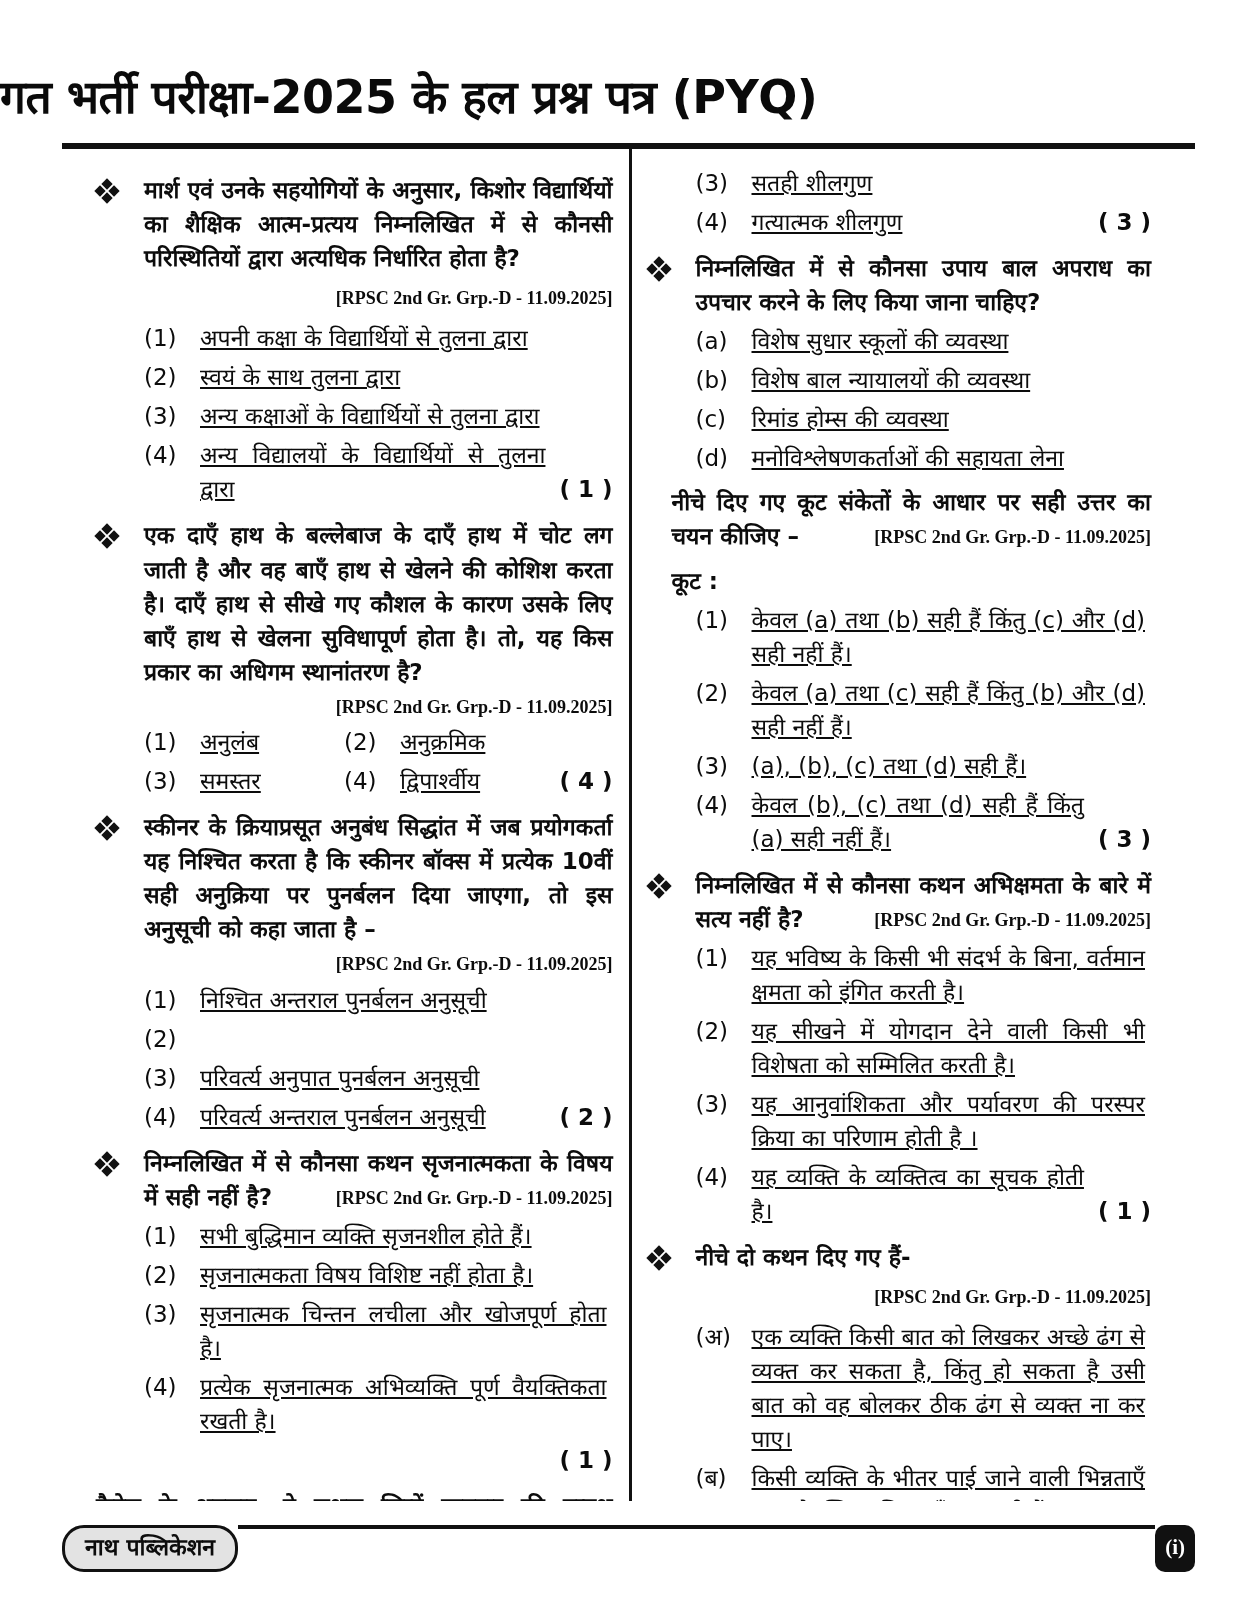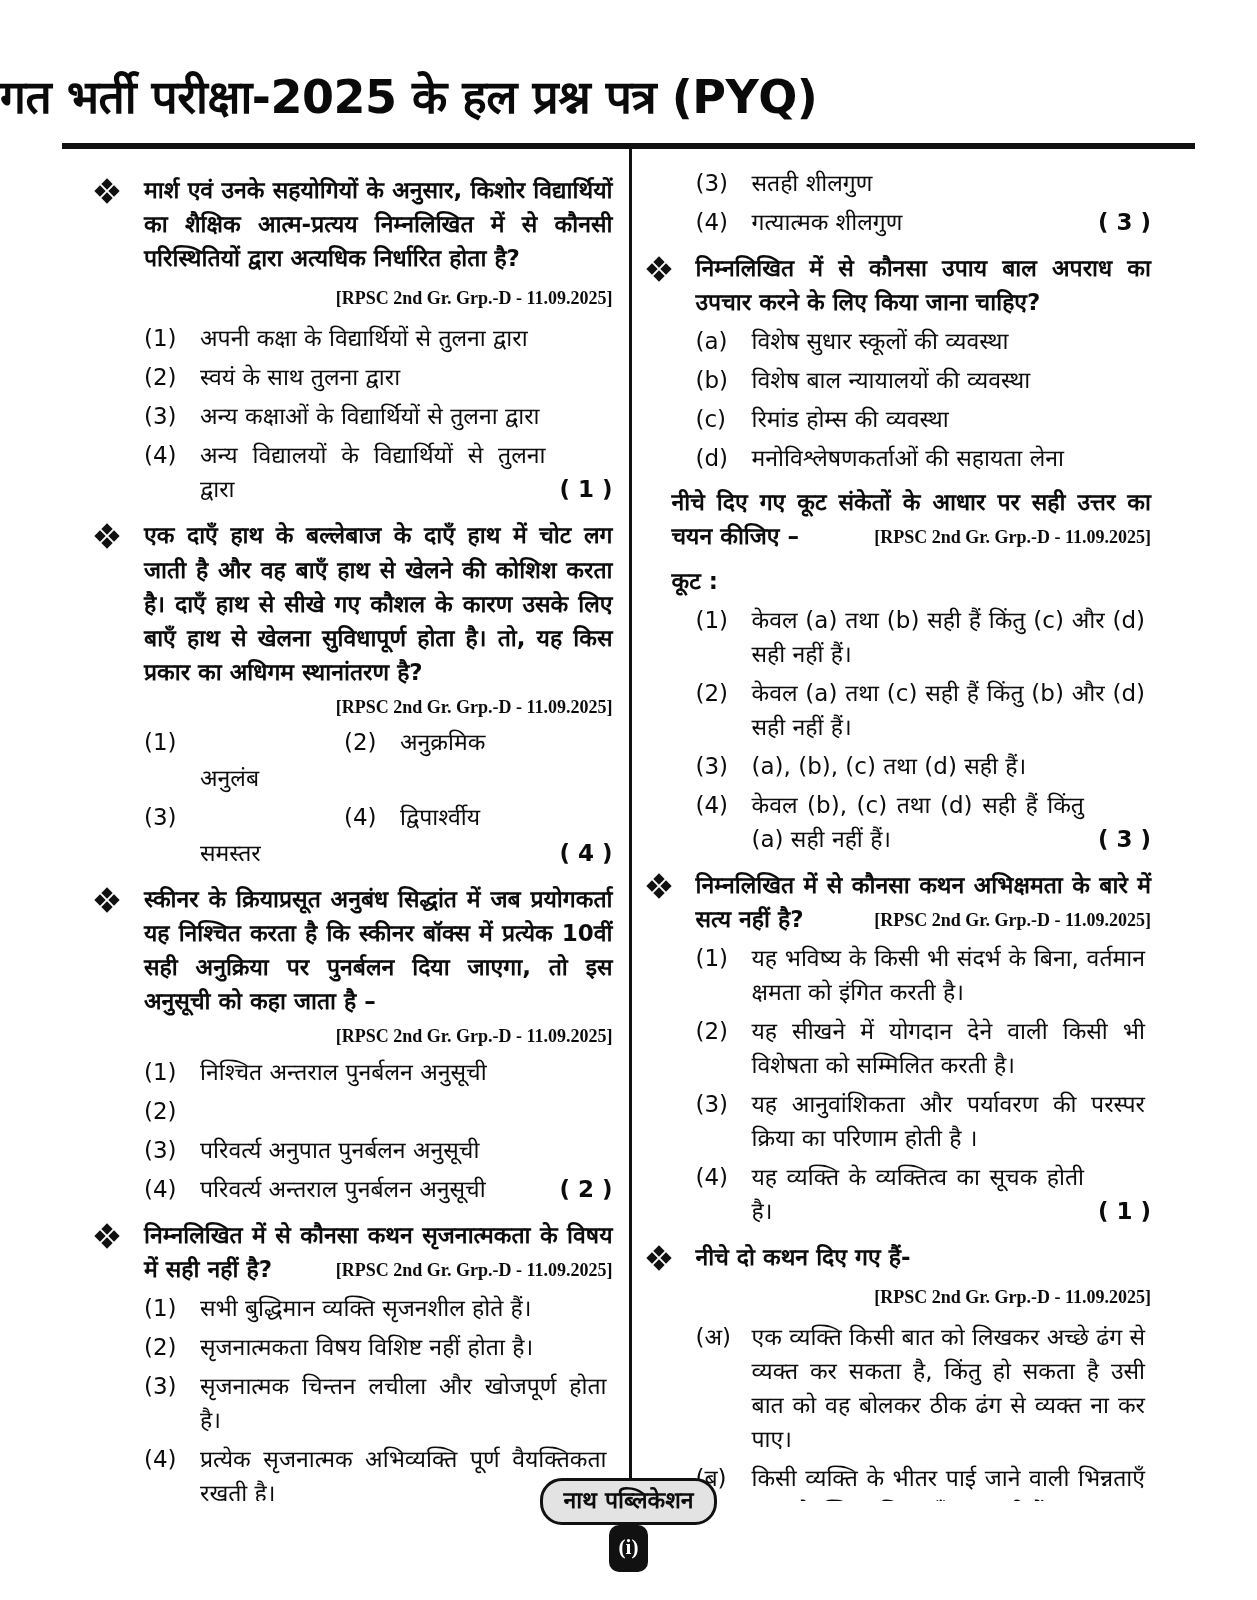--- a/index.html
+++ b/index.html
@@ -21,26 +21,26 @@
   .bullet i:nth-child(2){top:7px;left:0;}
   .bullet i:nth-child(3){top:7px;left:14px;}
   .bullet i:nth-child(4){top:14px;left:7px;}
   .q-text{flex:1;font-weight:700;text-align:justify;}
   .src-tag{font-family:"Liberation Serif",serif;font-weight:700;font-size:18px;white-space:nowrap;}
   .fr{float:right;margin-left:10px;margin-top:5px;}
   .tagline{text-align:right;margin:2px 0 8px 0;}
   .lead{font-weight:700;margin:10px 0 4px 24px;text-align:justify;}
   .opt-row,.stmt-row{display:flex;margin:5px 0 5px 48px;}
   .opt-label{flex:none;width:56px;}
-  .opt-text{flex:1;text-align:justify;padding-right:6px;}
-  .opt-text.fixed{flex:none;width:138px;margin-top:36px;}
+  .opt-text{flex:1;text-align:justify;padding-right:6px;text-decoration:underline;}
+  .opt-text.fixed{flex:none;width:138px;}
   .opt-ans{flex:none;font-weight:700;align-self:flex-end;margin-left:8px;white-space:nowrap;}
   .ansline{text-align:right;font-weight:700;margin:2px 0 8px 0;}
 
-  .footer{position:absolute;left:62px;right:62px;bottom:28px;display:flex;align-items:center;flex-direction:column;}
+  .footer{position:absolute;left:62px;right:62px;bottom:28px;display:flex;align-items:flex-start;}
   .pub-box{flex:none;border:3px solid #111;border-radius:22px;background:#e3e3e3;
            padding:2px 20px 5px 20px;font-weight:700;font-size:23px;white-space:nowrap;}
   .footer-line{flex:1;height:4px;background:#111;}
   .page-badge{flex:none;background:#111;color:#fff;border-radius:10px;padding:7px 10px 9px 10px;
               font-family:"Liberation Serif",serif;font-weight:700;font-size:21px;}
 </style>
 </head>
 <body>
 
 <div class="page">

